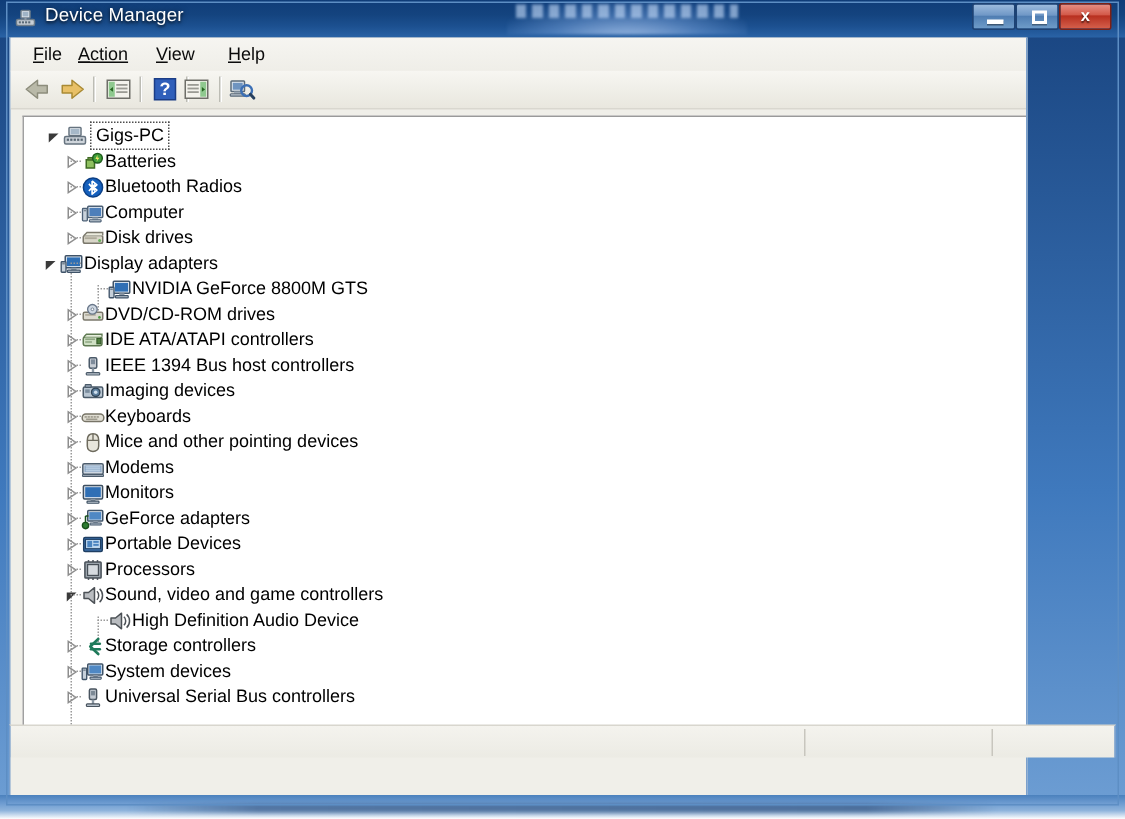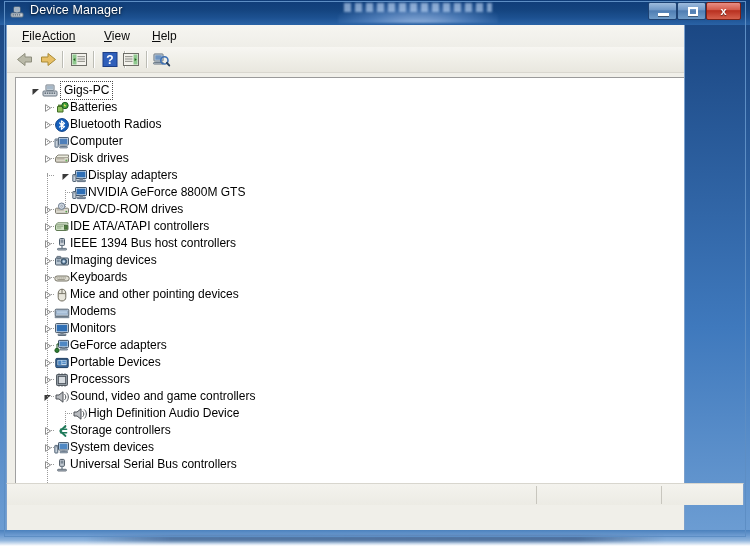--- a/index.html
+++ b/index.html
@@ -141,21 +141,21 @@
     position: absolute;
     top: 3px;
     font-size: 12px;
     color: #0b0b0b;
     padding: 1px 5px;
     cursor: default;
     white-space: nowrap;
   }
   .menu-item u { text-decoration: underline; }
   #menu-file   { left: 10px; }
-  #menu-action { left: 30px; text-decoration: underline; }
+  #menu-action { left: 40px; text-decoration: underline; }
   #menu-view   { left: 92px; }
   #menu-help   { left: 140px; }
 
   
   #toolbar {
     position: absolute;
     left: 0; top: 22px;
     width: 738px; height: 25px;
     background: linear-gradient(to bottom, #f7f6f2 0%, #efeee7 55%, #e9e7df 100%);
     border-bottom: 1px solid #d9d7cf;
@@ -451,21 +451,21 @@
               </svg></span>
             <span class="tree-icon"><svg width="16" height="16" viewBox="0 0 16 16">
                 <rect x="1.5" y="6" width="13" height="5.2" rx="1.2" fill="#d9d6c9" stroke="#7b786c" stroke-width="1"></rect>
                 <rect x="2.5" y="7.2" width="8" height="1.2" fill="#aeaa9b"></rect>
                 <circle cx="12.4" cy="9.4" r="1" fill="#66b15b"></circle>
                 <path d="M2 6 L4 4 L14.5 4 L14.5 6" fill="#ececdf" stroke="#7b786c" stroke-width="0.9"></path>
               </svg></span>
             <span class="tree-label">Disk drives</span>
           </div>
           <div class="dotted-connector" style="top: 80px; left: 31px; width: 7px;"></div>
-          <div class="tree-row" style="top: 89px; left: 44px;">
+          <div class="tree-row" style="top: 89px; left: 12px;">
             <span class="expander"><svg width="12" height="12" viewBox="0 0 12 12">
                 <path d="M2.5 4 L9 4 L2.5 10 Z" fill="#3a3a3a"></path>
               </svg></span>
             <span class="tree-icon"><svg width="16" height="16" viewBox="0 0 16 16">
                 <rect x="3.5" y="2.5" width="11" height="8" rx="0.6" fill="#e3eaf1" stroke="#3f5368" stroke-width="1"></rect>
                 <rect x="4.6" y="3.6" width="8.8" height="5.8" fill="#2f6fb5"></rect>
                 <rect x="7.5" y="10.5" width="3.5" height="1.6" fill="#8e9aa7"></rect>
                 <rect x="5" y="12.1" width="8.5" height="1.5" rx="0.5" fill="#bcc6d0" stroke="#3f5368" stroke-width="0.8"></rect>
                 <rect x="0.8" y="6.5" width="3.2" height="7" rx="0.5" fill="#c6d0da" stroke="#3f5368" stroke-width="0.9"></rect>
                 <rect x="1.5" y="7.4" width="1.7" height="0.9" fill="#6f7c89"></rect>

